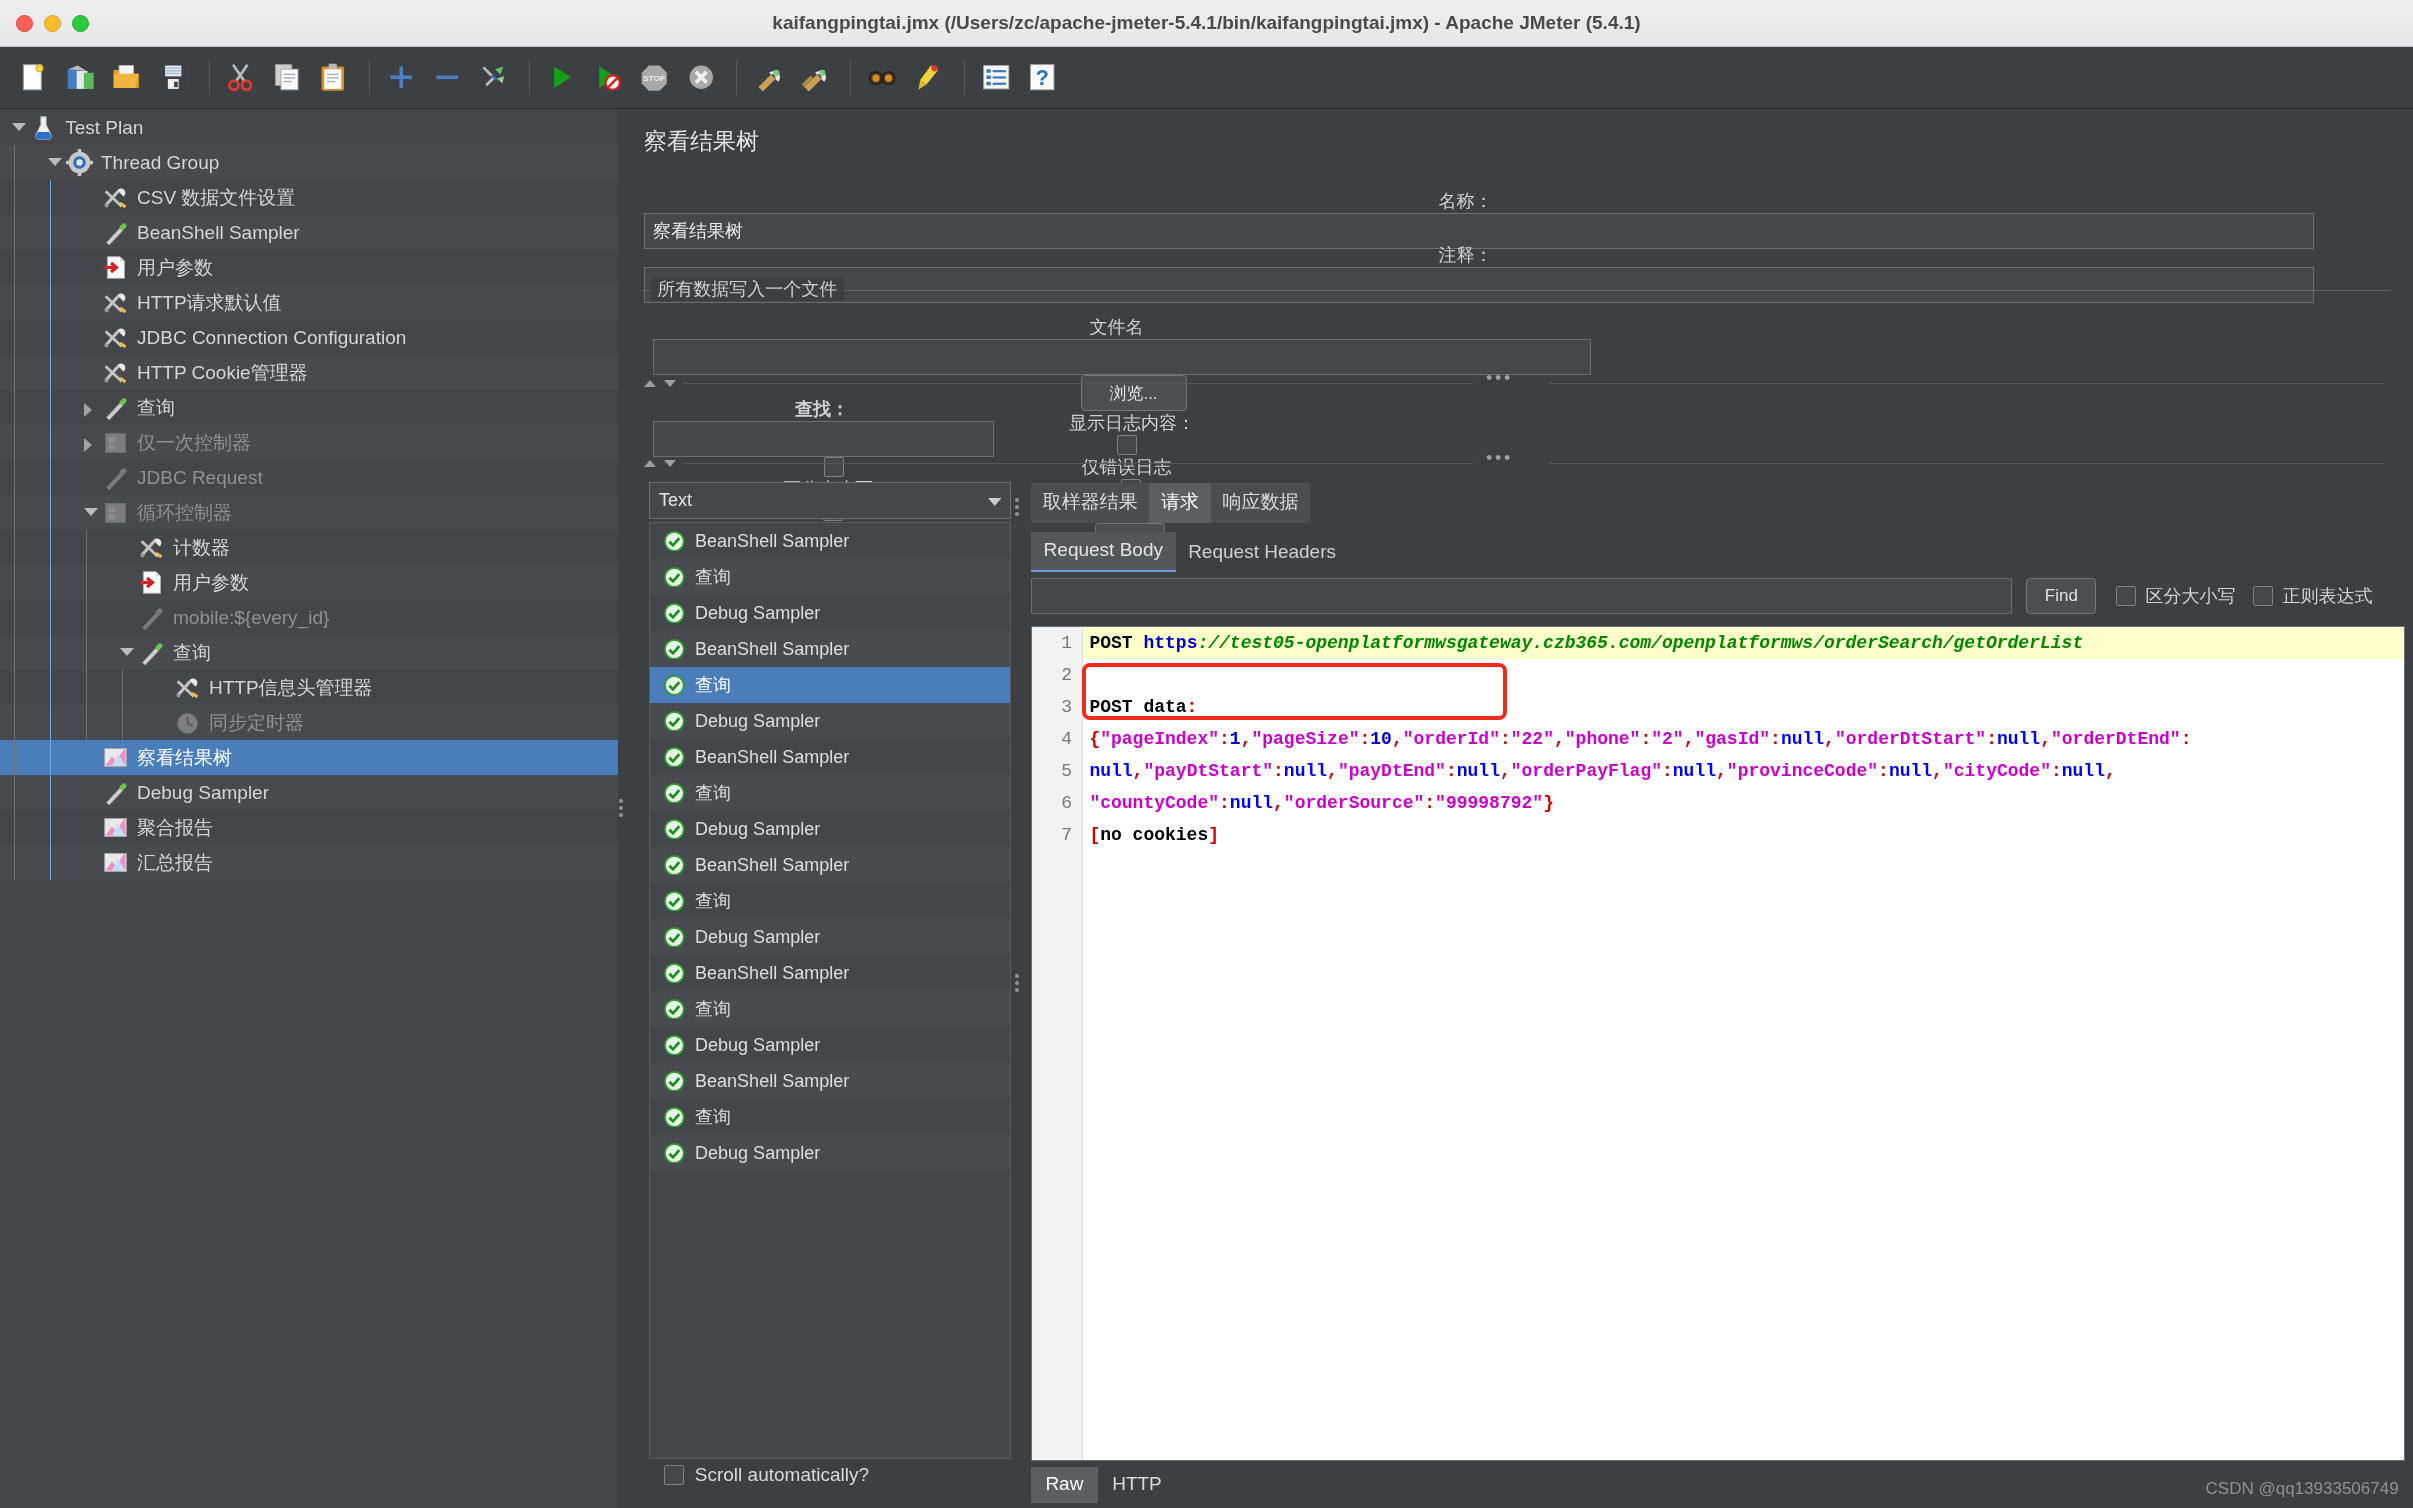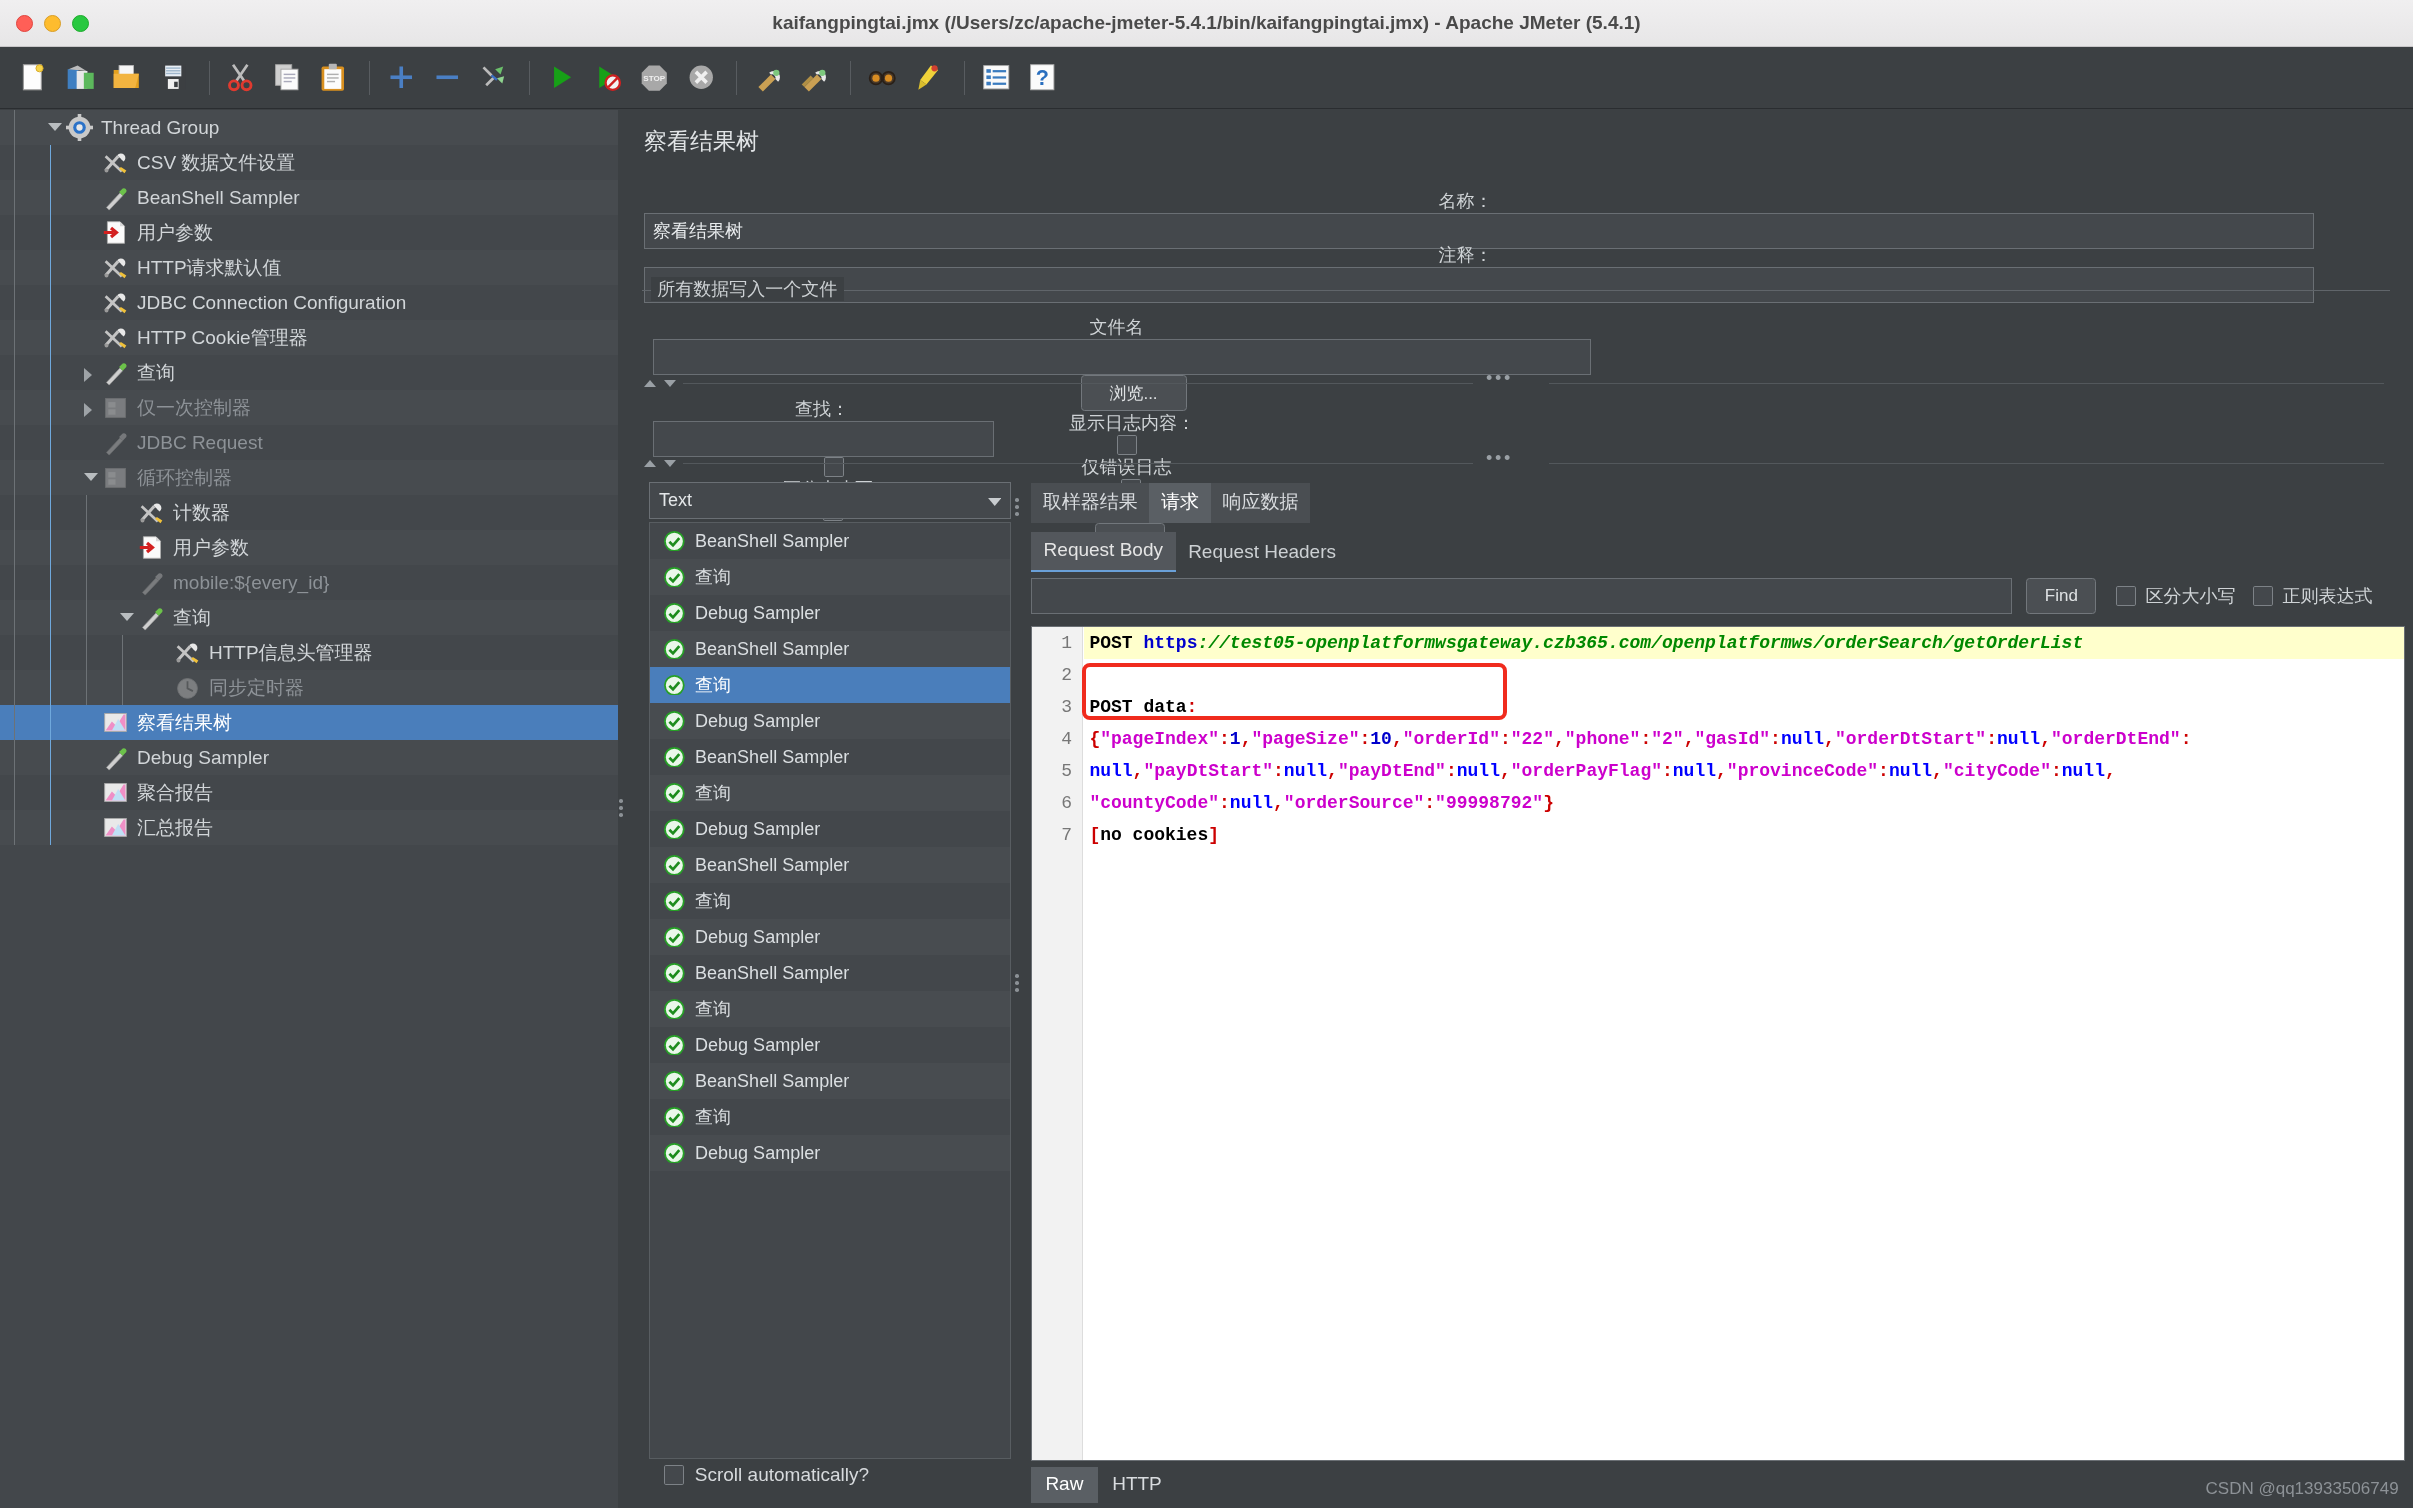--- a/index.html
+++ b/index.html
@@ -350,20 +350,31 @@
   </div>
   <div class="tb-btn">
     <svg class="tb-icon" width="30.5" height="30.5" viewBox="0 0 34 34">
         <rect x="4" y="3" width="26" height="28" fill="#fbfbfb" stroke="#aaa"></rect>
         <text x="17" y="26" font-size="24" font-family="Liberation Sans, sans-serif" fill="#2a6fbf" text-anchor="middle" font-weight="bold">?</text>
       </svg>
   </div>
 </div>
 
 <div class="sidebar" id="tree-container">
+    <div class="tree-row">
+      <span style="display: inline-block; flex: 0 0 auto; width: 7.2px; height: 35px;"></span>
+      <span class="tw">
+        <span class="arrow-d"></span>
+      </span>
+      <span class="ticon"><svg width="27" height="27" viewBox="0 0 30 30" opacity="1">
+          <path d="M12 3 h6 v9 l6 12 a3 3 0 0 1 -3 4 H9 a3 3 0 0 1 -3 -4 l6 -12 z" fill="#f0f0f0" stroke="#b0b0b0"></path>
+          <path d="M9 20 l12 0 3 4 a3 3 0 0 1 -3 4 H9 a3 3 0 0 1 -3 -4 z" fill="#2b72c8"></path>
+        </svg></span>
+      <span class="tlabel">Test Plan</span>
+    </div>
     <div class="tree-row alt">
       <span class="guide" style="left: 14.4px;"></span>
       <span style="display: inline-block; flex: 0 0 auto; width: 43px; height: 35px;"></span>
       <span class="tw">
         <span class="arrow-d"></span>
       </span>
       <span class="ticon"><svg width="27" height="27" viewBox="0 0 30 30" opacity="1">
           <circle cx="15" cy="15" r="12" fill="#c9c9c9"></circle>
           <circle cx="15" cy="15" r="7" fill="#2b72c8"></circle>
           <circle cx="15" cy="15" r="3.5" fill="#e8e8e8"></circle>
@@ -673,21 +684,21 @@
 
   <div class="divrow" style="left:23px; top:265px; width:1748px;">
     <span class="tri-up" style="position:absolute; left:1.8px; top:4.5px;"></span>
     <span class="tri-dn" style="position:absolute; left:21.5px; top:5.4px;"></span>
     <span class="divline" style="left:41px; width:790px;"></span>
     <span class="dots3" style="position:absolute; left:844px; top:-7.2px;">•••</span>
     <span class="divline" style="left:907px; width:835px;"></span>
   </div>
 
   <div class="frow" style="left:34px; top:287px;">
-    <span class="flabel" style="width:57px;">查找：</span>
+    <span class="flabel" style="width:57px;font-weight:bold;">查找：</span>
     <span class="finput" style="width:341px;"></span>
     <span class="cb" style="margin-left:20px;"></span>
     <span class="flabel" style="margin-left:9px;">区分大小写</span>
     <span class="cb" style="margin-left:18px;"></span>
     <span class="flabel" style="margin-left:9px;">正则表达式</span>
     <span class="btn" style="margin-left:16px; width:81px;">查找</span>
     <span class="btn" style="margin-left:14.4px; width:68px;">重置</span>
   </div>
 
   <div class="divrow" style="left:23px; top:345px; width:1748px;">

